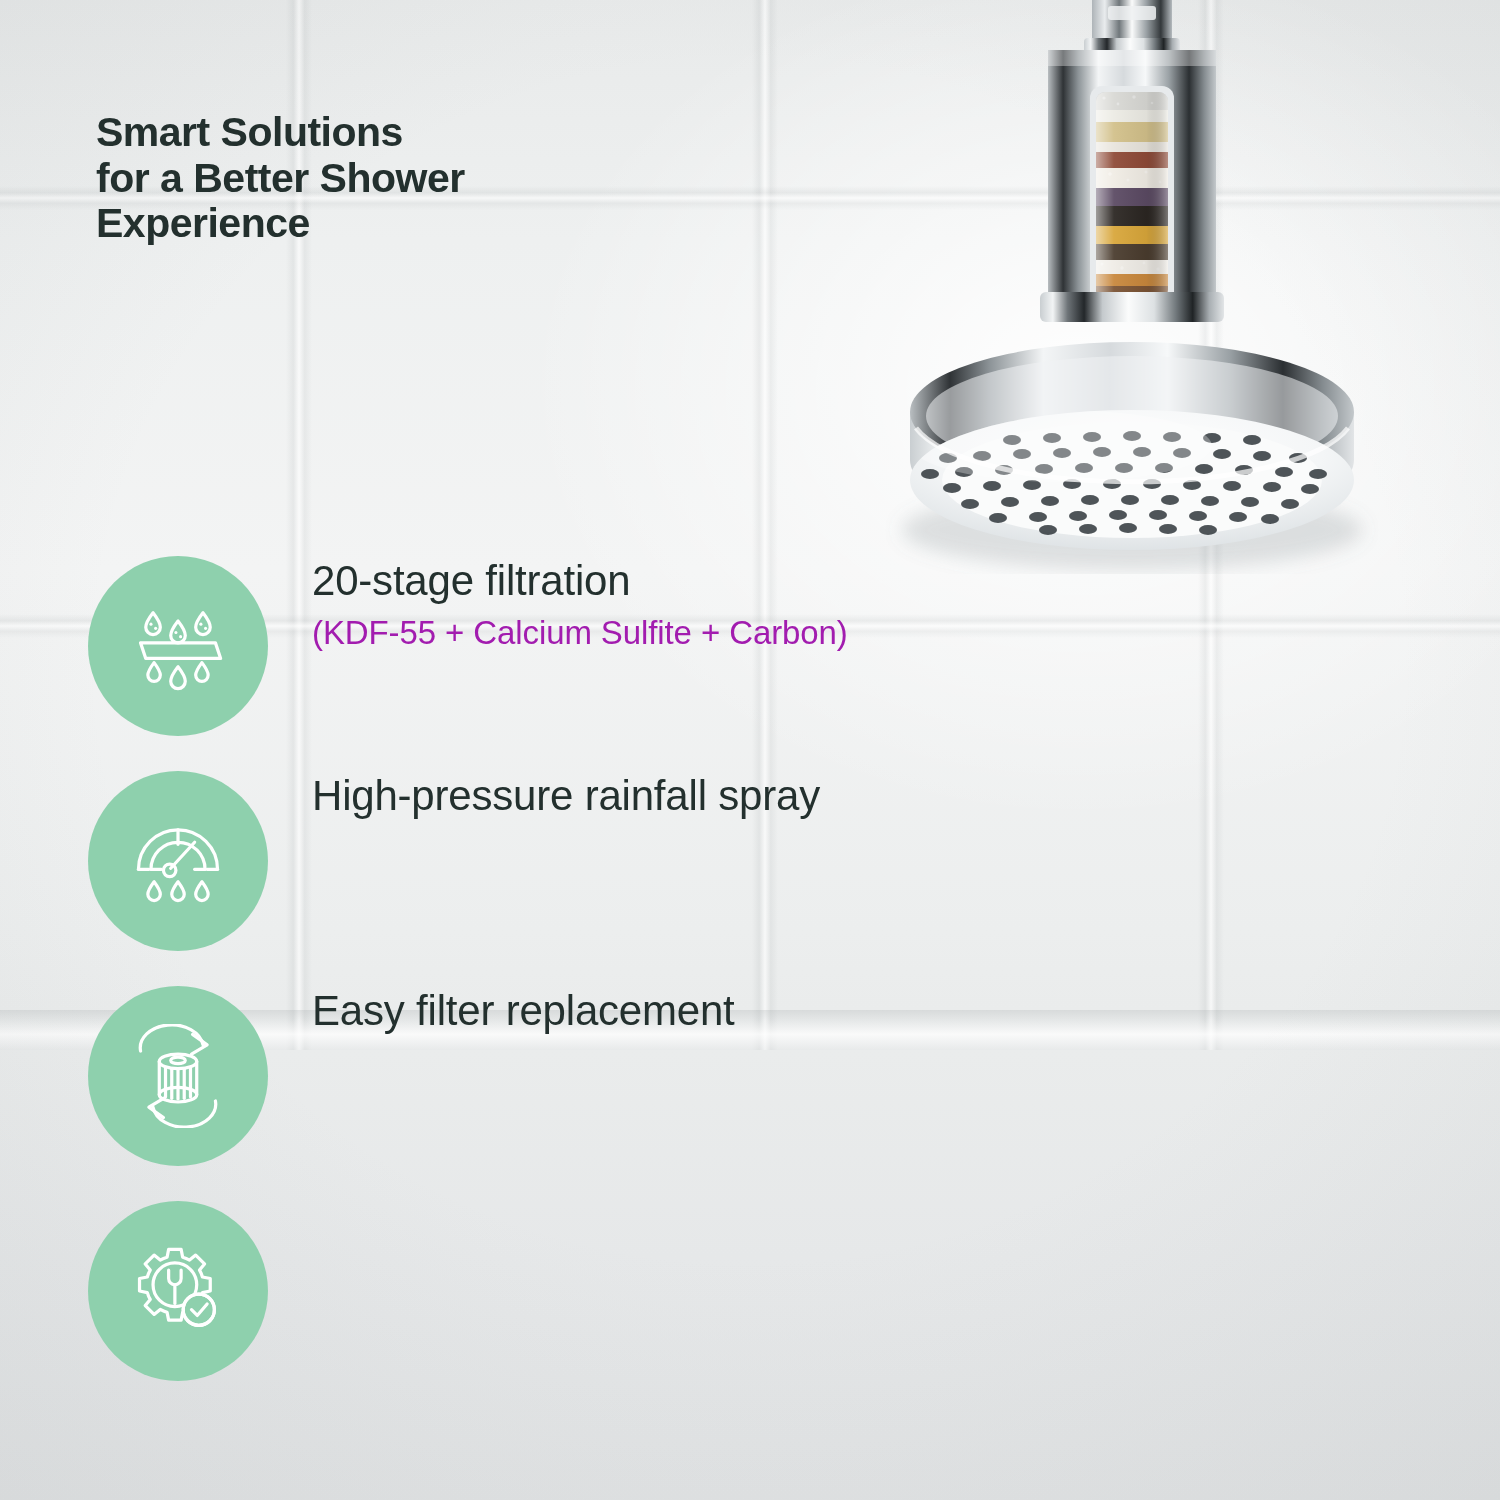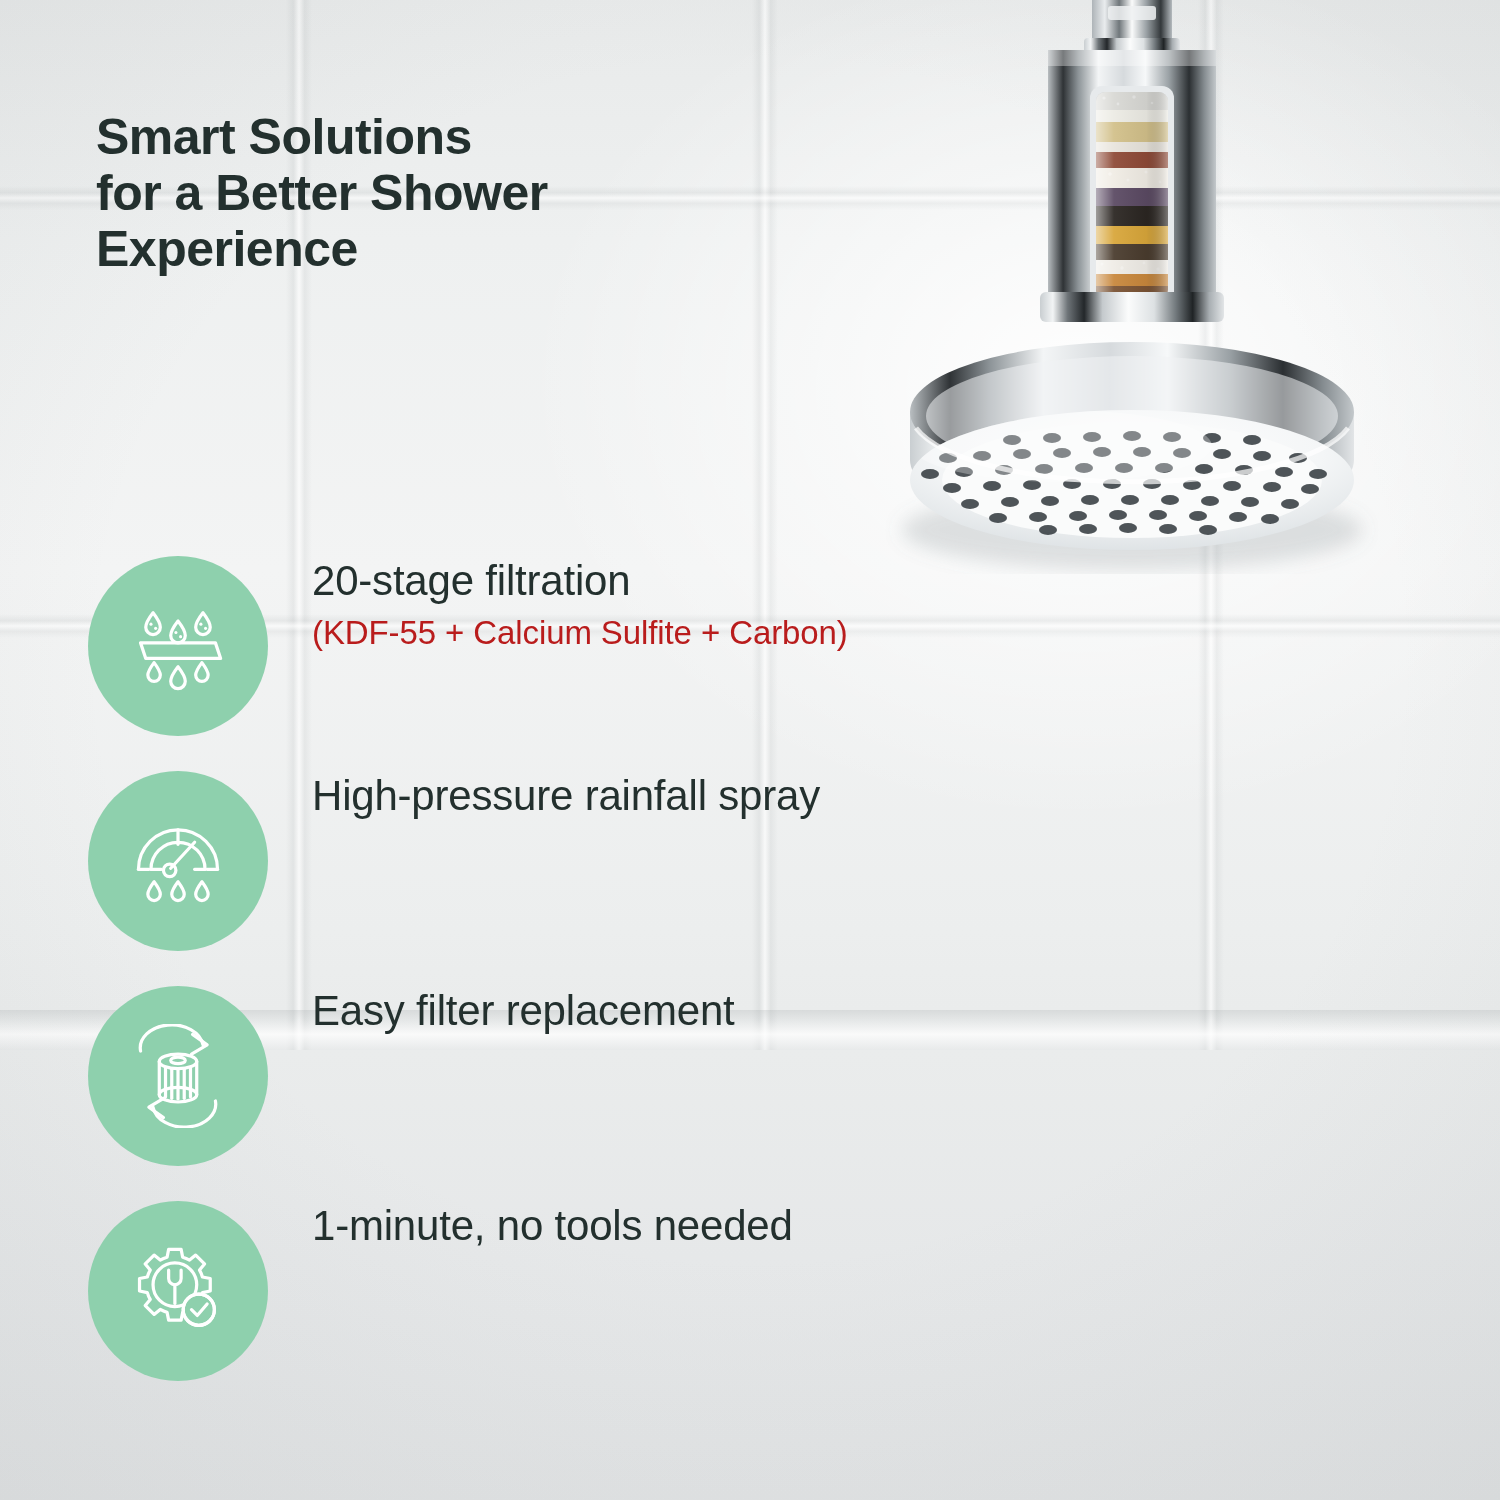--- a/index.html
+++ b/index.html
@@ -74,21 +74,21 @@
     inset: 0;
     background: radial-gradient(ellipse 1250px 1150px at 50% 44%, rgba(255,255,255,0) 52%, rgba(150,156,158,0.16) 100%);
   }
 
   
   .headline {
     position: absolute;
     left: 96px;
     top: 110px;
     width: 800px;
-    font-size: 50px;
+    font-size: 41px;
     font-weight: 700;
     line-height: 1.115;
     letter-spacing: -0.5px;
     color: #23302e;
     white-space: pre-line;
   }
 
   
   .feature-list {
     position: absolute;
@@ -130,21 +130,21 @@
   .feature-title {
     font-size: 42px;
     font-weight: 400;
     color: #23302e;
     line-height: 1.18;
     letter-spacing: -0.2px;
   }
   .feature-sub {
     font-size: 33px;
     font-weight: 400;
-    color: #b91c1c;
+    color: #a21caf;
     line-height: 1.3;
     margin-top: 6px;
     letter-spacing: -0.1px;
   }
 
   
   .product {
     position: absolute;
     left: 812px;
     top: -6px;
@@ -473,19 +473,16 @@
           <circle cx="47" cy="44" r="21"></circle>
 
           <path d="M41 30 L41 38 a6 6 0 0 0 12 0 L53 30" stroke-width="3.1"></path>
           <path d="M47 44 L47 62"></path>
 
           <circle cx="70" cy="68" r="15" fill="#8ed0ad"></circle>
           <circle cx="70" cy="68" r="15"></circle>
           <path d="M63 68 L68.5 73.5 L78 62.5"></path>
         </svg>
       </div>
-      <div class="feature-text">
-        <div class="feature-title">1-minute, no tools needed</div>
-      </div>
     </div>
 
   </div>
 </div>
 
 </body></html>

